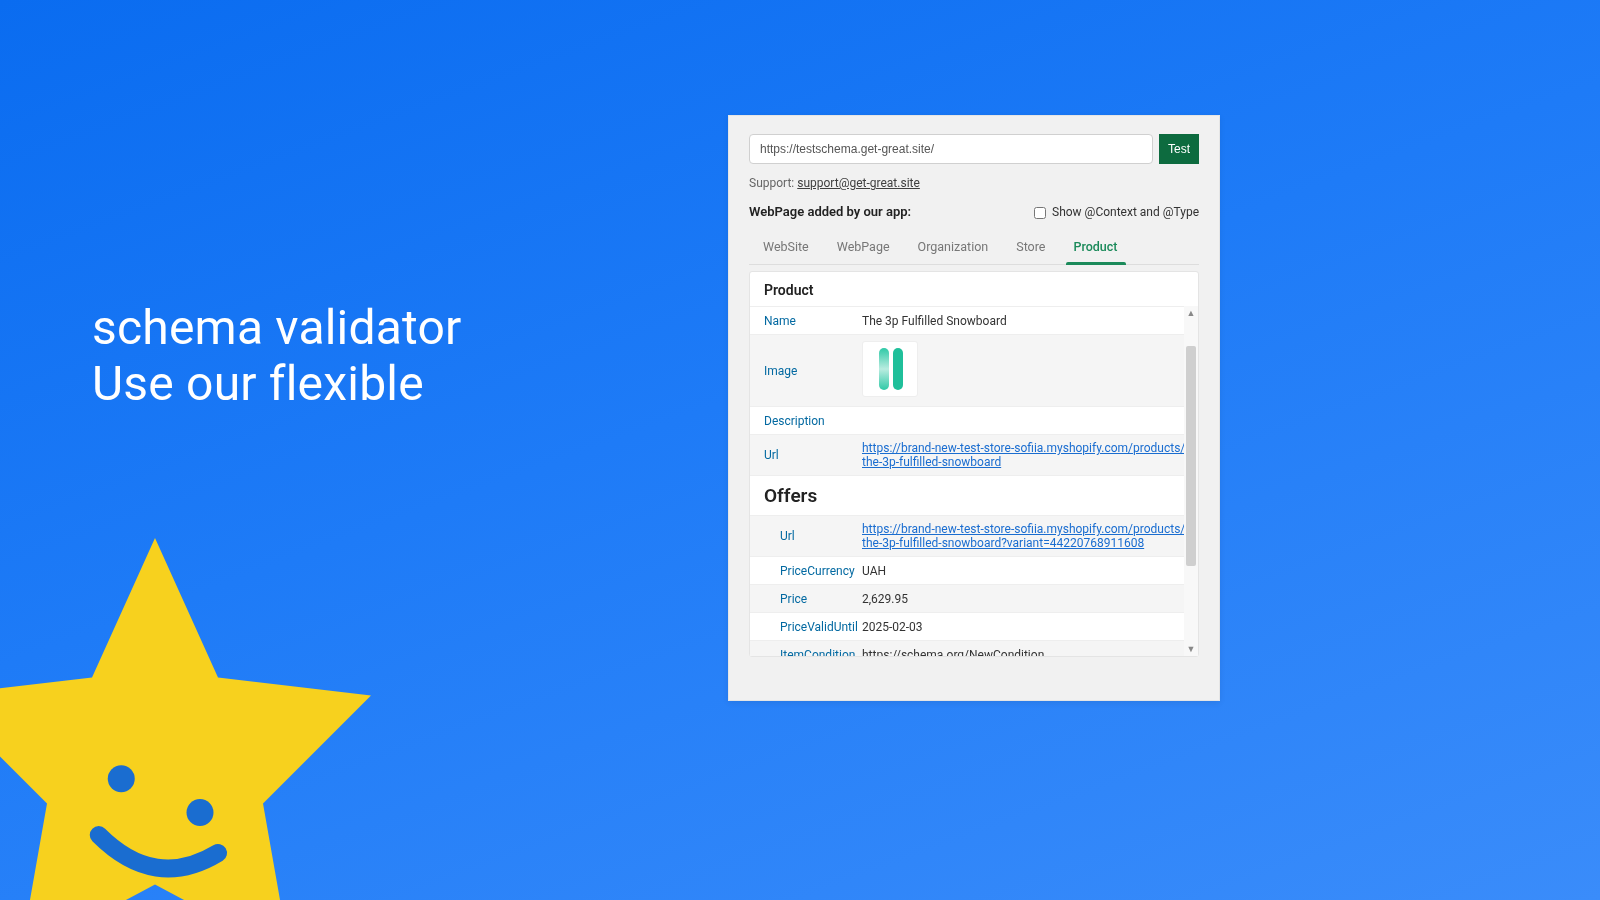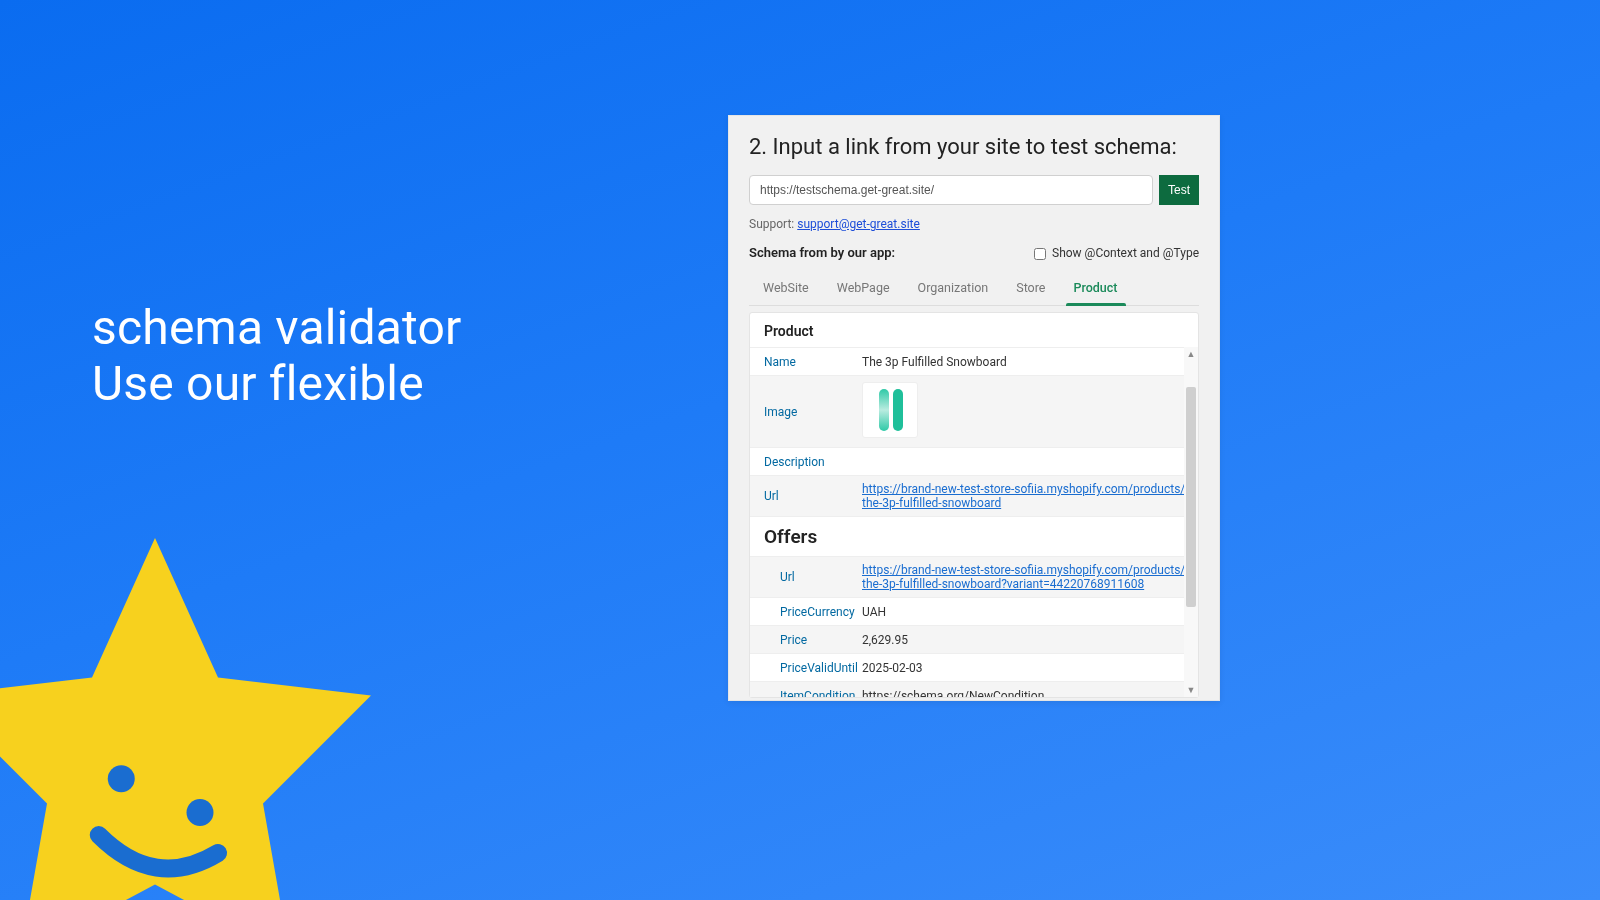--- a/index.html
+++ b/index.html
@@ -57,21 +57,21 @@
     width: 40px; height: 30px;
     background: #0d6b3f;
     color: #fff;
     border: none;
     border-radius: 0;
     font-size: 12px;
     cursor: pointer;
   }
 
   .support-line { font-size: 12px; color: #666; margin-bottom: 14px; }
-  .support-line a { color: #1d4ed8; text-decoration: underline; }
+  .support-line a { color: #404040; text-decoration: underline; }
 
   .schema-row { display: flex; align-items: center; justify-content: space-between; margin-bottom: 12px; }
   .schema-label { font-size: 13px; font-weight: 600; color: #222; }
   .toggle-box { display: flex; align-items: flex-end; gap: 6px; font-size: 12px; color: #333; }
   .toggle-box input { width: 12px; height: 12px; }
 
   .tabs { display: flex; gap: 0; border-bottom: 1px solid #ddd; font-size: 12.5px; }
   .tab {
     padding: 8px 14px 10px 14px;
     color: #777;
@@ -161,33 +161,32 @@
       <path fill="#f7d11e" d="M100 8 L128 70 L196 78 L148 126 L160 194 L100 162 L40 194 L52 126 L4 78 L72 70 Z"></path>
       <circle cx="85" cy="115" r="6" fill="#1a6dd0"></circle>
       <circle cx="120" cy="130" r="6" fill="#1a6dd0"></circle>
       <path d="M75 140 Q100 165 128 148" stroke="#1a6dd0" stroke-width="8" fill="none" stroke-linecap="round"></path>
     </svg>
   </div>
 
   <div class="panel">
     <div class="panel-inner">
 
-      <div class="section-title">2. Input a link from your site to test schema:</div>
 
       <div class="url-row">
         <input class="url-input" type="text" value="https://testschema.get-great.site/" style="">
         <button class="test-btn">Test</button>
       </div>
 
       <div class="support-line">
         <span>Support: </span><a href="#">support@get-great.site</a>
       </div>
 
       <div class="schema-row">
-        <div class="schema-label">Schema from by our app:</div>
+        <div class="schema-label">WebPage added by our app:</div>
         <label class="toggle-box">
           <input type="checkbox" style="">
           <span>Show @Context and @Type</span>
         </label>
       </div>
 
       <div class="tabs">
         <div class="tab">WebSite</div>
         <div class="tab">WebPage</div>
         <div class="tab">Organization</div>

